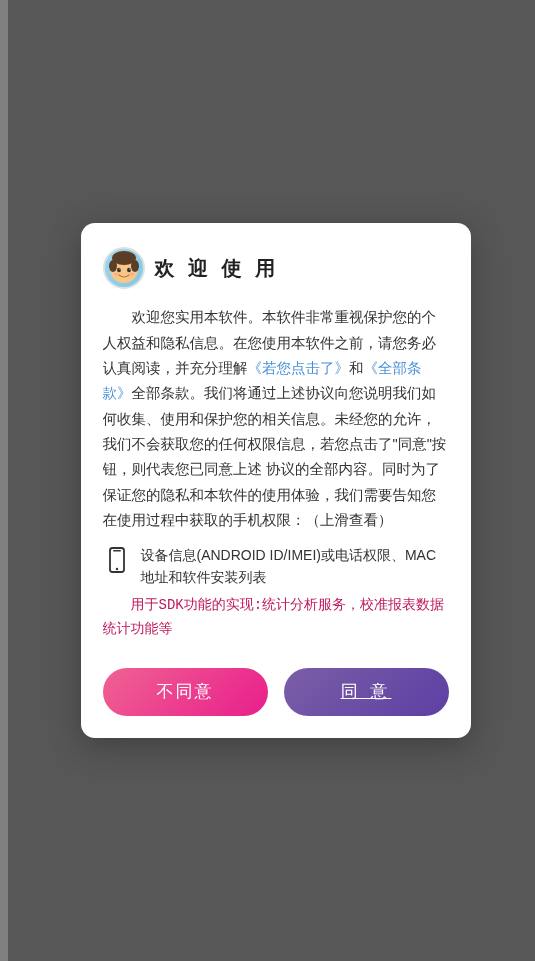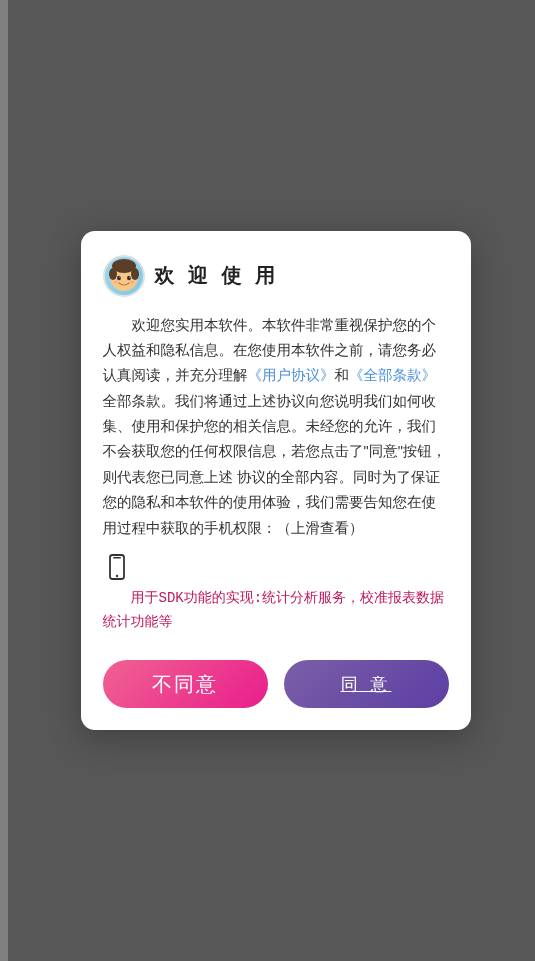--- a/index.html
+++ b/index.html
@@ -134,21 +134,21 @@
       margin-top: 16px;
     }
 
     .btn-disagree {
       flex: 1;
       height: 48px;
       border-radius: 28px;
       border: none;
       background: linear-gradient(135deg, #f06292 0%, #e91e8c 100%);
       color: #ffffff;
-      font-size: 20px;
+      font-size: 17px;
       font-weight: 500;
       letter-spacing: 2px;
       cursor: pointer;
     }
 
     .btn-agree {
       flex: 1;
       height: 48px;
       border-radius: 28px;
       border: none;
@@ -190,29 +190,30 @@
 
           <ellipse cx="10" cy="24" rx="2.5" ry="1.5" fill="#f4a0a0" opacity="0.6"></ellipse>
           <ellipse cx="26" cy="24" rx="2.5" ry="1.5" fill="#f4a0a0" opacity="0.6"></ellipse>
         </svg>
       </div>
       <span class="dialog-title">欢 迎 使 用</span>
     </div>
 
     <div class="dialog-body">
       <p>
-        <span>欢迎您实用本软件。本软件非常重视保护您的个人权益和隐私信息。在您使用本软件之前，请您务必认真阅读，并充分理解</span><a class="link-blue" href="#">《用户协议》</a><span>和</span><a class="link-blue" href="#">《全部条款》</a><span>全部条款。我们将通过上述协议向您说明我们如何收集、使用和保护您的相关信息。未经您的允许，我们不会获取您的任何权限信息，若您点击了"同意"按钮，则代表您已同意上述 协议的全部内容。同时为了保证您的隐私和本软件的使用体验，我们需要告知您在使用过程中获取的手机权限：（上滑查看）</span>
+        <span>欢迎您实用本软件。本软件非常重视保护您的个人权益和隐私信息。在您使用本软件之前，请您务必认真阅读，并充分理解</span><a class="link-blue" href="#">《若您点击了》</a><span>和</span><a class="link-blue" href="#">《全部条款》</a><span>全部条款。我们将通过上述协议向您说明我们如何收集、使用和保护您的相关信息。未经您的允许，我们不会获取您的任何权限信息，若您点击了"同意"按钮，则代表您已同意上述 协议的全部内容。同时为了保证您的隐私和本软件的使用体验，我们需要告知您在使用过程中获取的手机权限：（上滑查看）</span>
       </p>
 
       <div class="device-info-row">
         <svg class="phone-icon" viewBox="0 0 28 28" xmlns="http://www.w3.org/2000/svg">
           <rect x="7" y="2" width="14" height="24" rx="2.5" ry="2.5" fill="none" stroke="#333" stroke-width="1.8"></rect>
           <rect x="10" y="4" width="8" height="1.5" rx="0.75" fill="#333"></rect>
           <circle cx="14" cy="23" r="1.2" fill="#333"></circle>
         </svg>
+        <span class="device-text">设备信息(ANDROID ID/IMEI)或电话权限、MAC地址和软件安装列表</span>
       </div>
 
       <p class="sdk-text">用于SDK功能的实现:统计分析服务，校准报表数据统计功能等</p>
     </div>
 
     <div class="fade-bottom"></div>
 
     <div class="dialog-buttons">
       <button class="btn-disagree">不同意</button>
       <button class="btn-agree">同 意</button>

